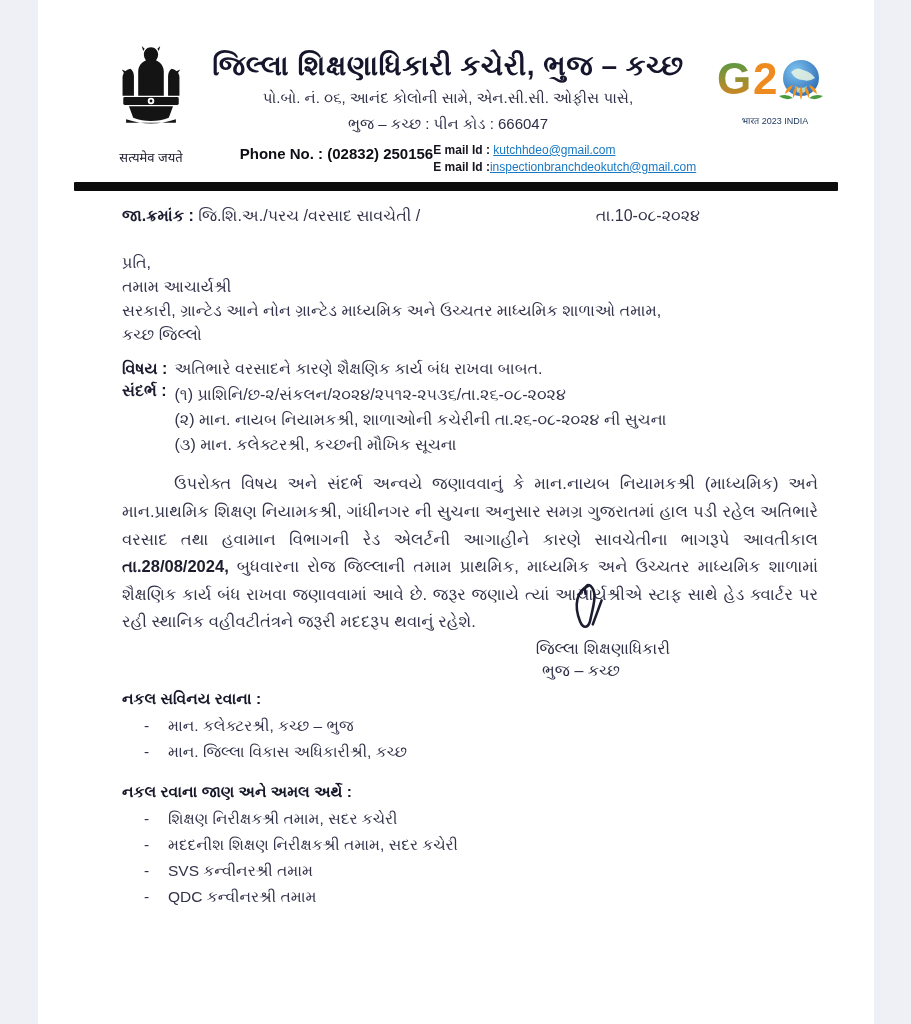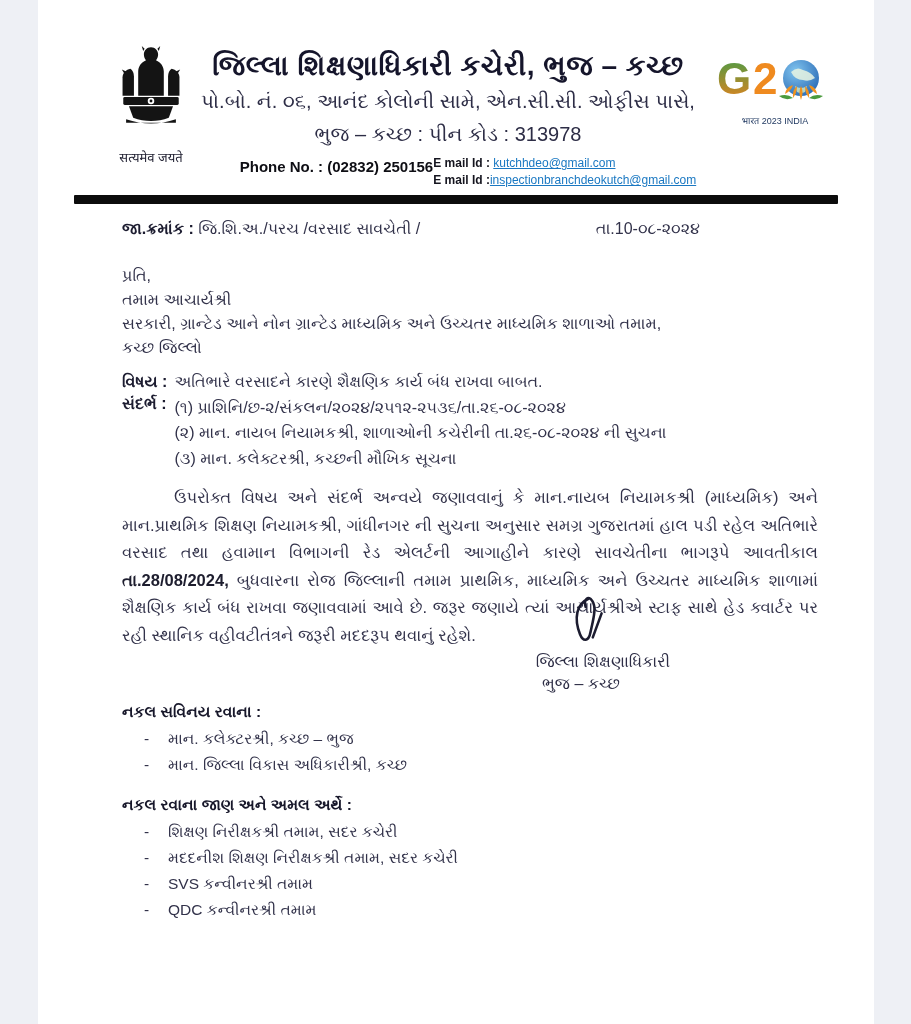--- a/index.html
+++ b/index.html
@@ -26,21 +26,21 @@
     align-items: flex-start;
     padding: 0 30px 0 74px;
   }
   .emblem-wrap { width: 78px; flex: 0 0 78px; text-align: center; }
   .emblem-caption { font-size: 13px; color: #222233; margin-top: 8px; }
   .hdr-center { flex: 1 1 auto; text-align: center; padding: 6px 4px 0 4px; }
   .org-title {
     font-size: 28px; font-weight: bold; color: #15152b;
     letter-spacing: 0.5px; line-height: 1.15;
   }
-  .org-addr { font-size: 20px; color: #2d2d46; margin-top: 6px; line-height: 1.35; }
+  .org-addr { font-size: 15px; color: #2d2d46; margin-top: 6px; line-height: 1.35; }
   .g20-wrap { width: 138px; flex: 0 0 138px; padding-top: 8px; text-align: center; }
   .contact-row {
     display: flex; justify-content: center;
     margin: 8px 0 0 -36px; text-align: left;
   }
   .phone-line { font-size: 15px; font-weight: bold; color: #0e0e14; white-space: nowrap; padding-top: 2px; }
   .emails { display: flex; flex-direction: column; gap: 3px; margin-right: -76px; }
   .email-line { font-size: 12px; color: #14141e; white-space: nowrap; }
   .email-label { font-weight: bold; }
   .email-link { color: #1a78c2; text-decoration: underline; cursor: pointer; }
@@ -111,21 +111,21 @@
             <path d="M14 87 l62 0 -6 16 c-16 6-34 6-50 0 z"></path>
             <path d="M10 105 q35 12 70 0 l0 5 -70 0 z"></path>
           </g>
         </svg>
         <div class="emblem-caption">सत्यमेव जयते</div>
       </div>
 
       <div class="hdr-center">
         <div class="org-title">જિલ્લા શિક્ષણાધિકારી કચેરી, ભુજ – કચ્છ</div>
         <div class="org-addr">પો.બો. નં. ૦૬, આનંદ કોલોની સામે, એન.સી.સી. ઓફીસ પાસે,</div>
-        <div class="org-addr">ભુજ – કચ્છ : પીન કોડ : 313978</div>
+        <div class="org-addr">ભુજ – કચ્છ : પીન કોડ : 666047</div>
 
         <div class="contact-row">
           <div class="phone-line">
             <span>Phone No. :</span>
             <span>(02832) 250156</span>
           </div>
           <div class="emails">
             <div class="email-line">
               <span class="email-label">E mail Id :</span>
               <a class="email-link">kutchhdeo@gmail.com</a>

